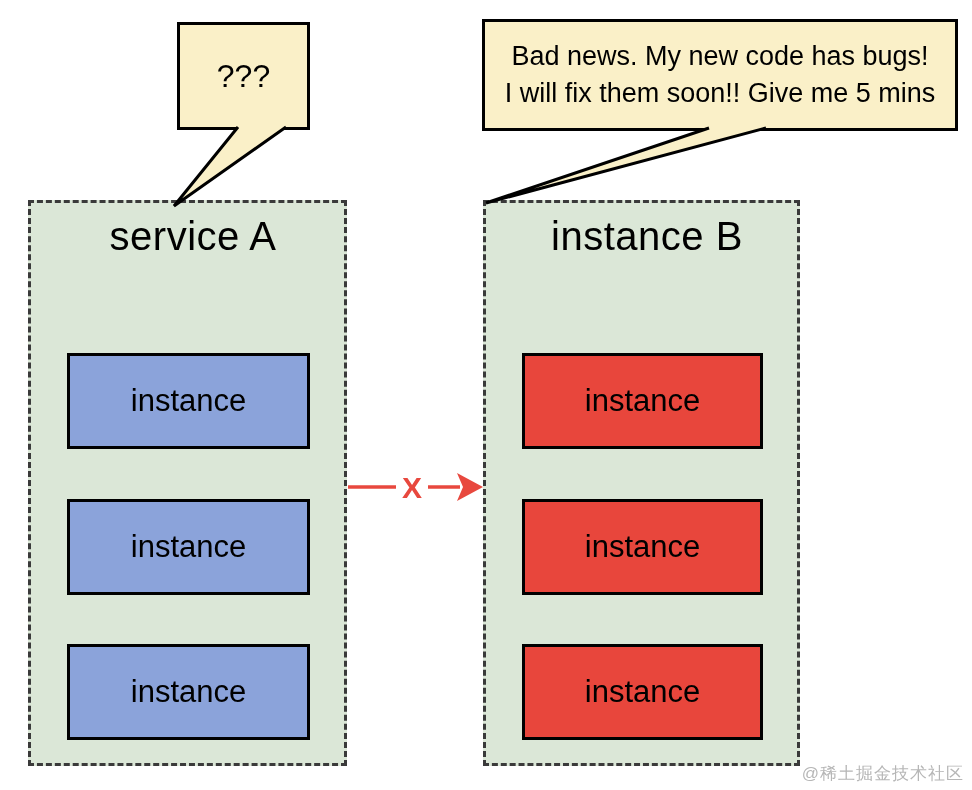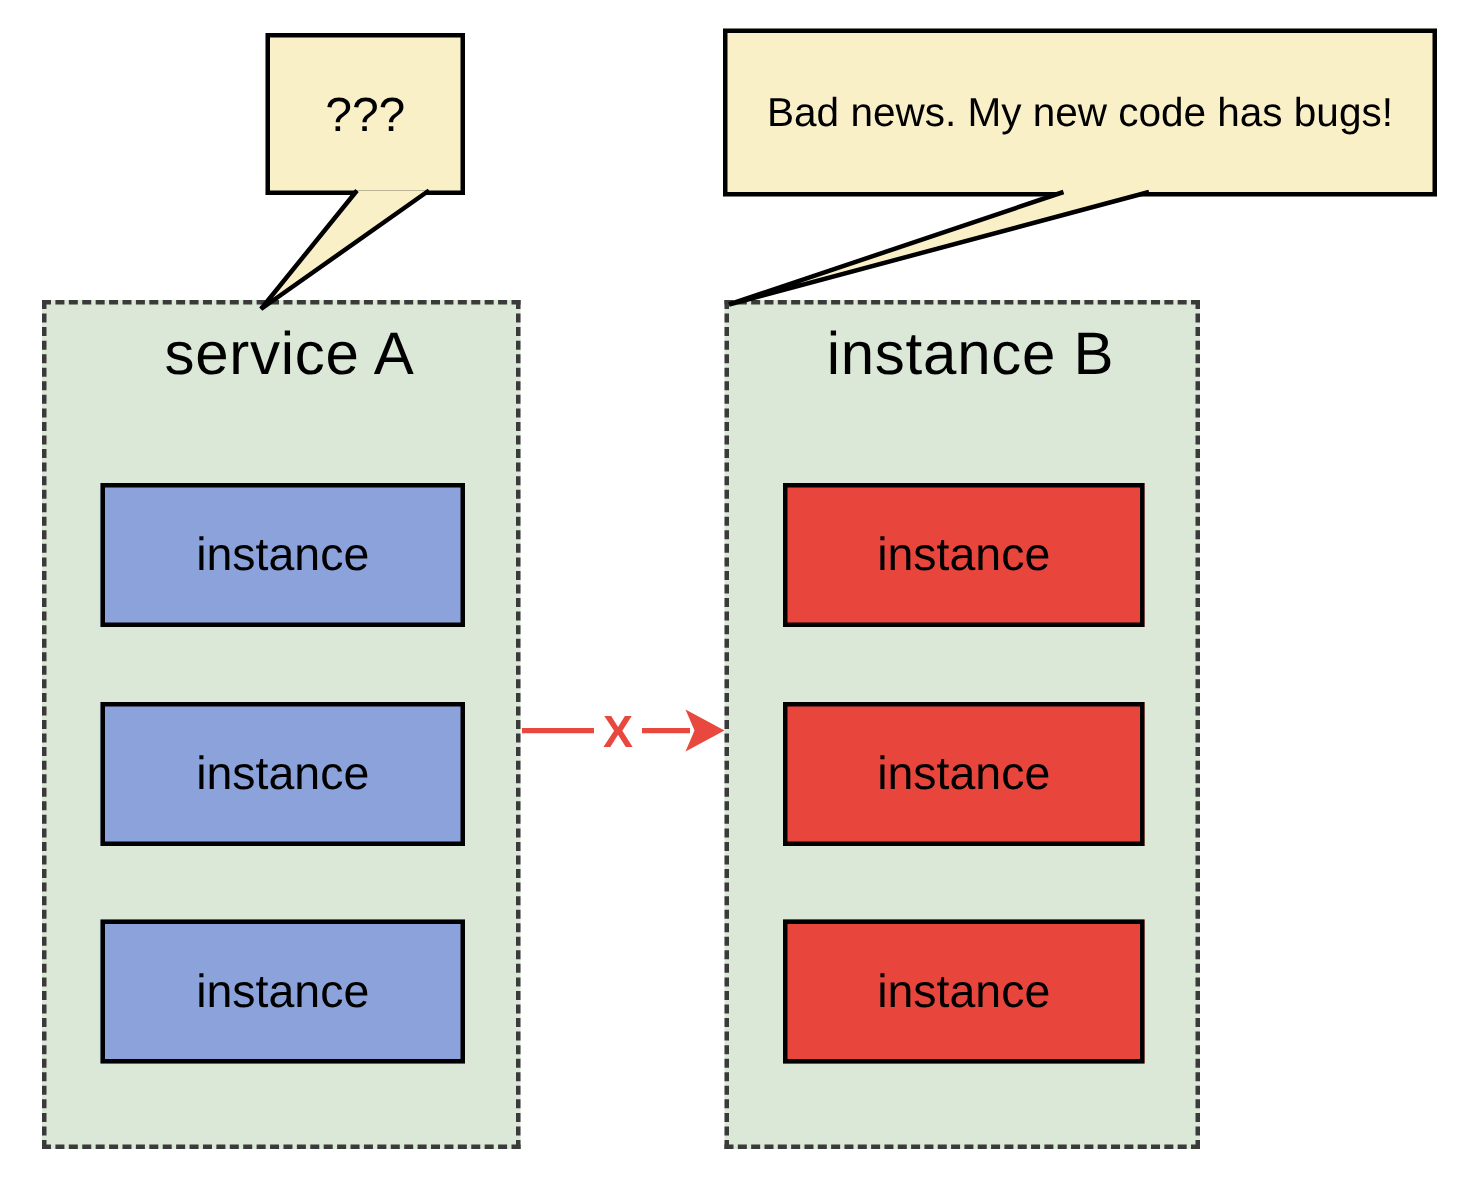--- a/index.html
+++ b/index.html
@@ -31,20 +31,21 @@
   }
 
   
   .instance {
     position:absolute;
     height:96px;
     border:3px solid #000;
     box-sizing:border-box;
     display:flex; align-items:center; justify-content:center;
     font-size:31px;
+    margin-top:31px;
   }
   .inst-a { left:67px;  width:243px; background:#8ba3da; }
   .inst-b { left:522px; width:241px; background:#e8463c; }
   .row1 { top:322px; }
   .row2 { top:468px; }
   .row3 { top:613px; }
 
   
   .bubble {
     position:absolute;
@@ -102,28 +103,30 @@
   </div>
   <div class="instance inst-b row3">
     <span>instance</span>
   </div>
 
   <div class="bubble bubble-left">
     <span>???</span>
   </div>
   <div class="bubble bubble-right">
     <div>Bad news. My new code has bugs!</div>
+    <div>I will fix them soon!! Give me 5 mins</div>
   </div>
 
   <svg class="overlay" viewBox="0 0 972 790" xmlns="http://www.w3.org/2000/svg">
 
     <path d="M238,127 L174,206 L286,127" fill="#faf0c8" stroke="#000000" stroke-width="3" stroke-linejoin="miter"></path>
 
     <path d="M709,128 L486,203 L766,128" fill="#faf0c8" stroke="#000000" stroke-width="3" stroke-linejoin="miter"></path>
 
     <line x1="348" y1="487" x2="396" y2="487" stroke="#e8483e" stroke-width="3.5"></line>
     <line x1="428" y1="487" x2="460" y2="487" stroke="#e8483e" stroke-width="3.5"></line>
     <polygon points="483,487 457,473 463,487 457,501" fill="#e8483e"></polygon>
     <text x="412" y="498" text-anchor="middle" font-family="Liberation Sans, sans-serif" font-size="30" font-weight="bold" fill="#e8483e">X</text>
   </svg>
 
+  <div class="watermark">@稀土掘金技术社区</div>
 
 </div>
 
 </body></html>

